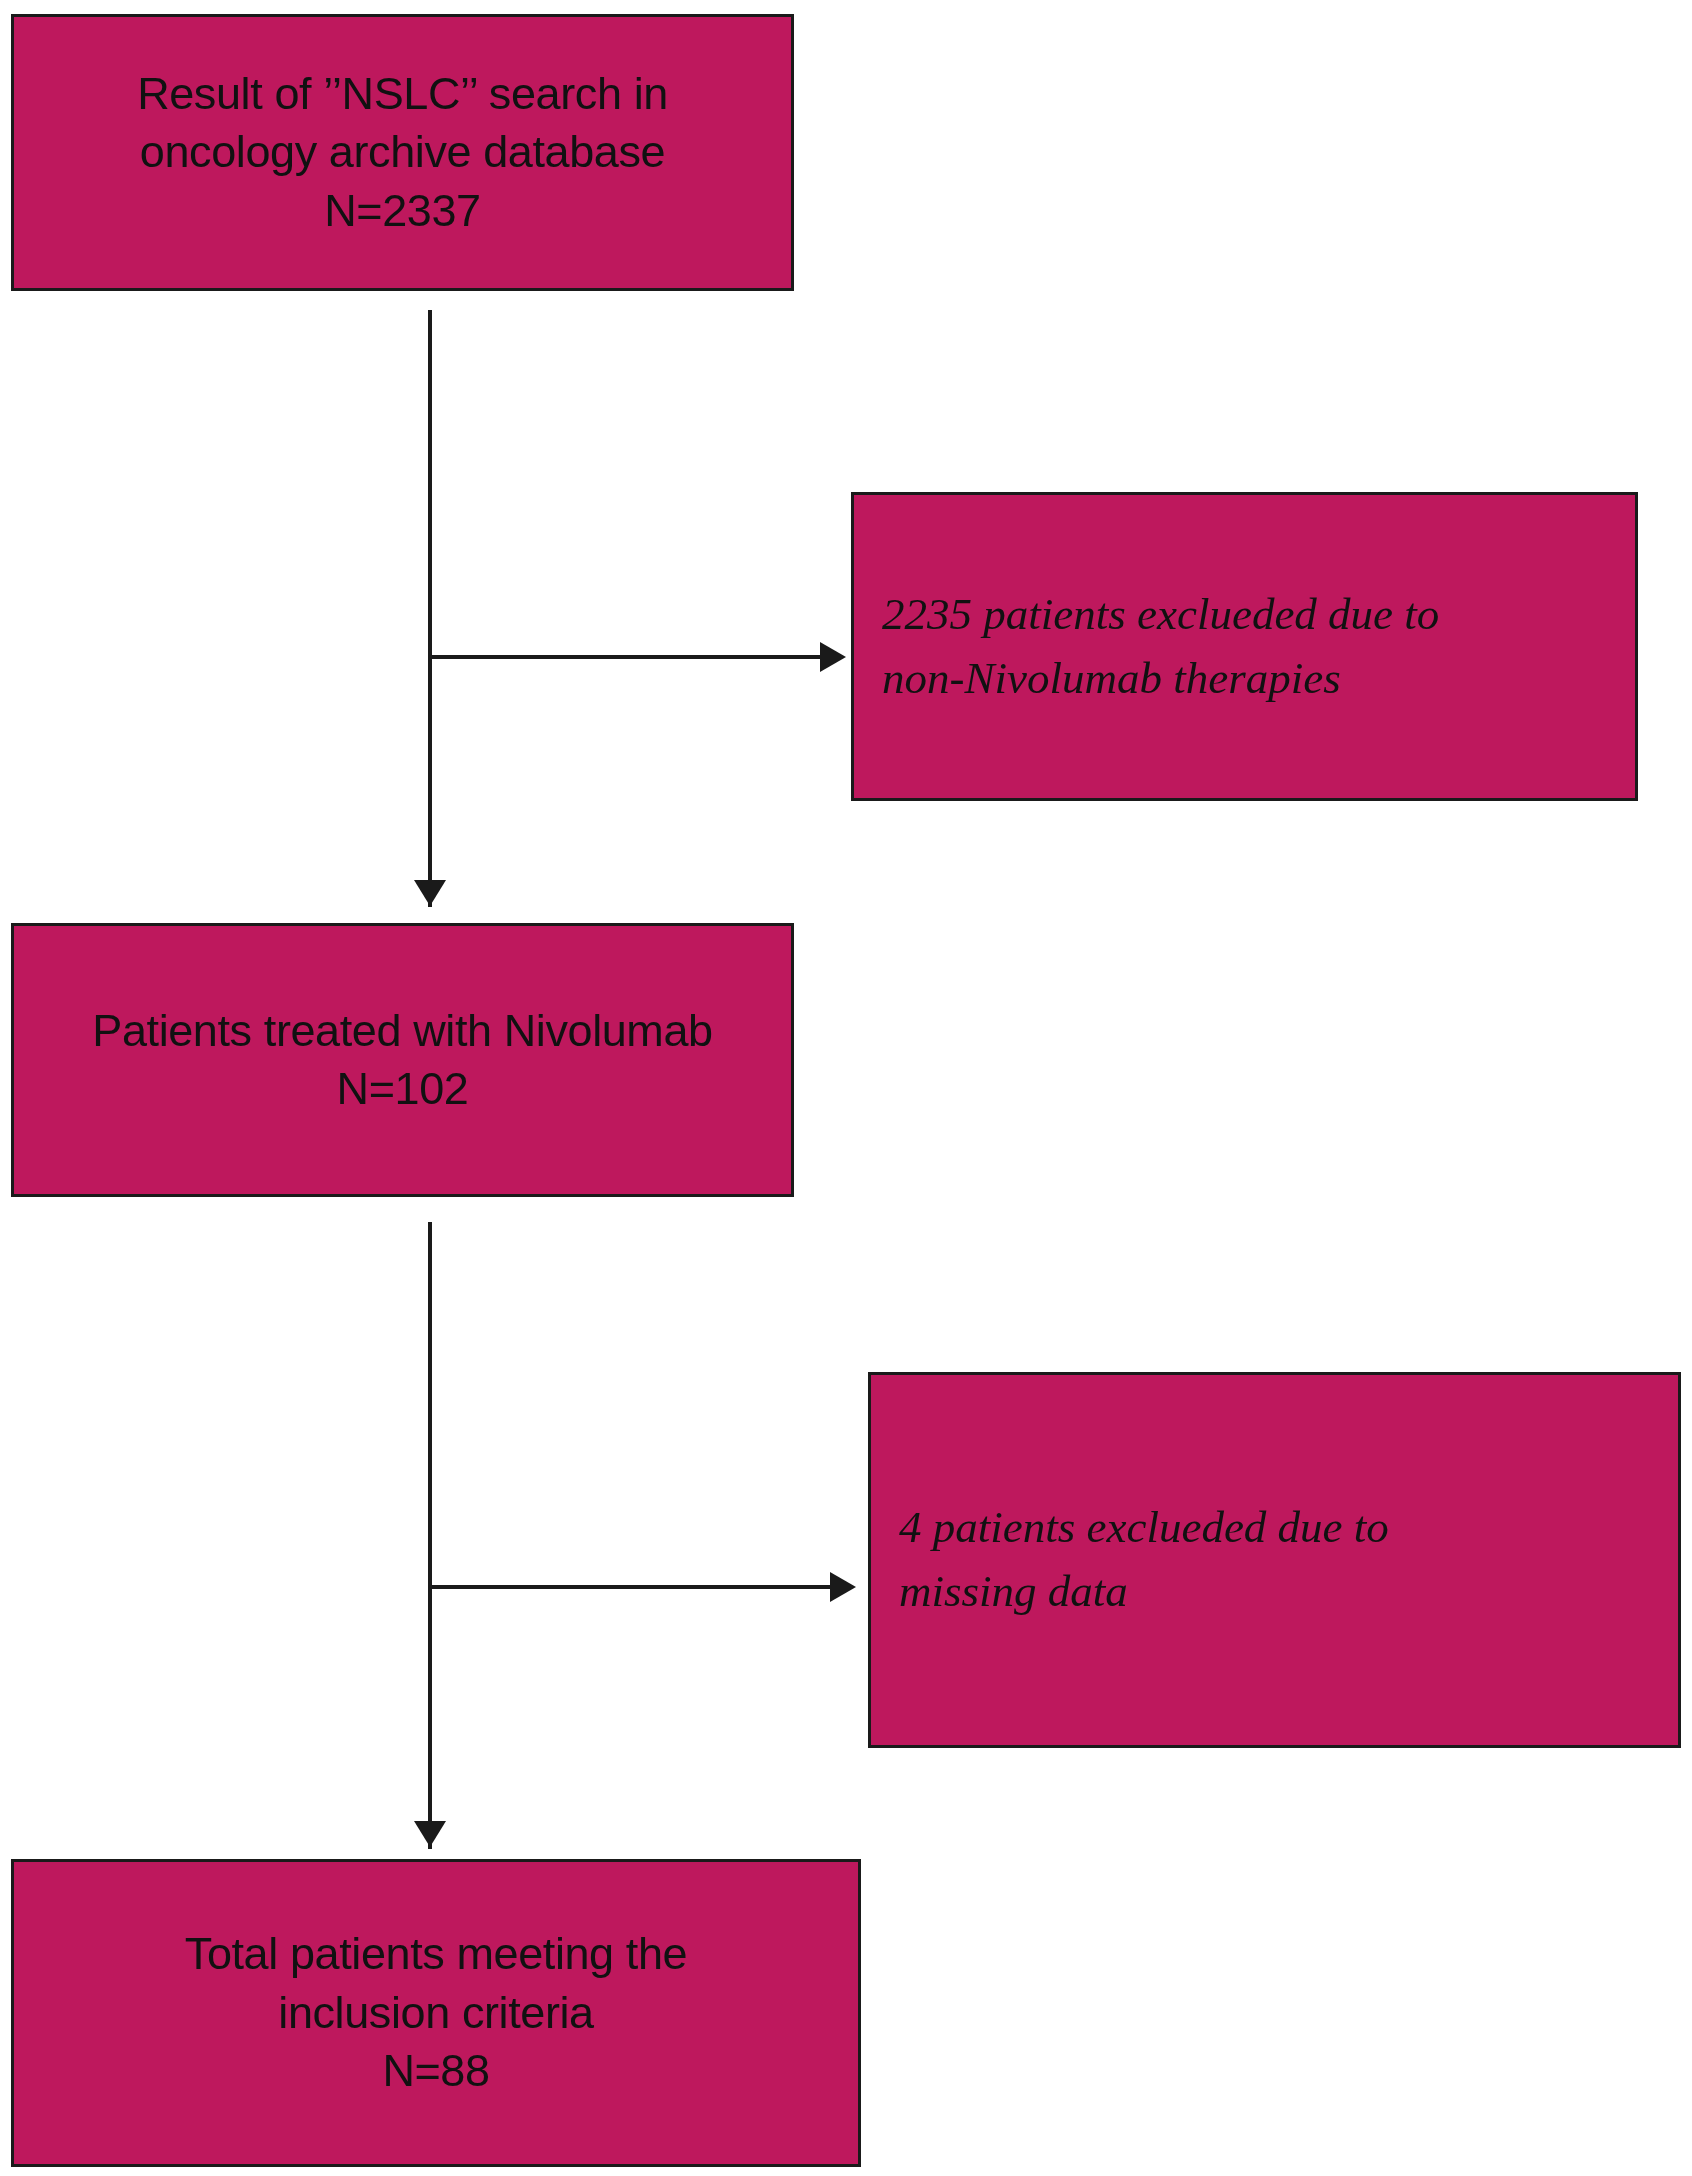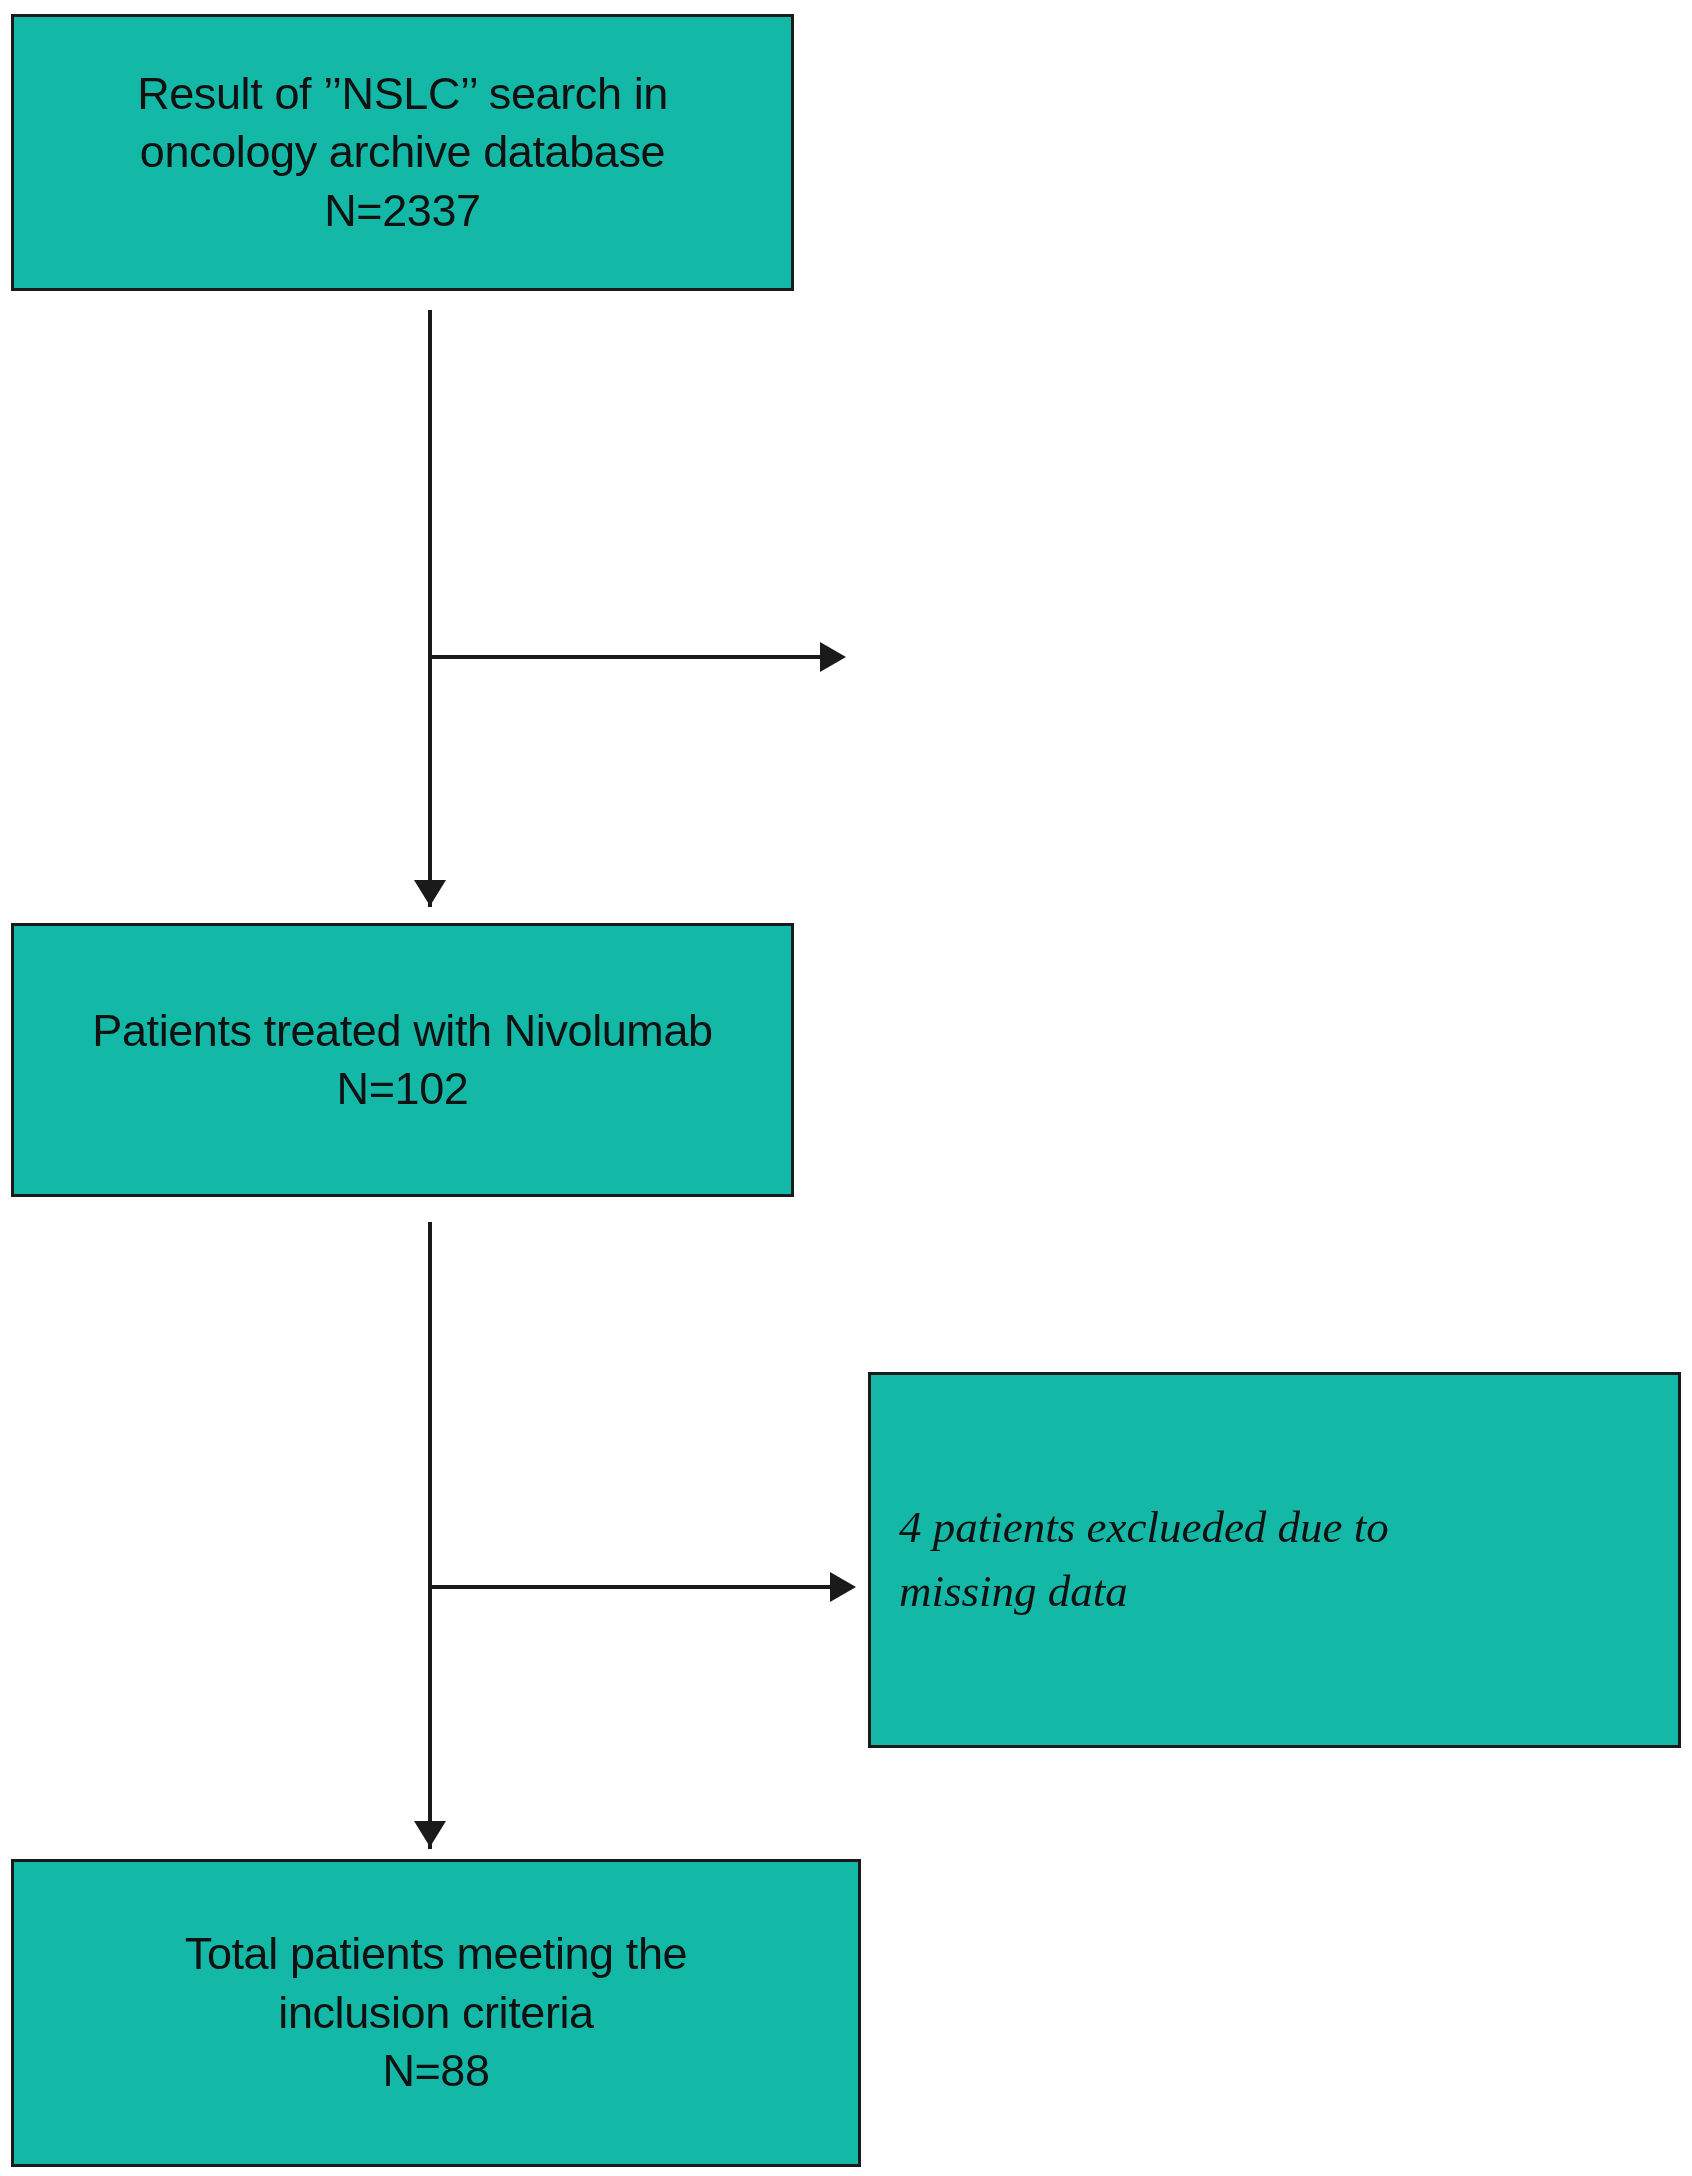--- a/index.html
+++ b/index.html
@@ -10,21 +10,21 @@
   #canvas {
     position: relative;
     width: 1692px;
     height: 2176px;
     background: #ffffff;
     overflow: hidden;
     font-family: "Liberation Sans", sans-serif;
   }
   .node {
     position: absolute;
-    background: #14b8a6;
+    background: #be185d;
     border: 3px solid #1a1a1a;
     box-sizing: border-box;
     display: flex;
     align-items: center;
     justify-content: center;
     text-align: center;
   }
   .node .txt {
     display: block;
     width: 100%;
@@ -89,20 +89,24 @@
 oncology archive database
 N=2337</span>
   </div>
 
   <div class="vline" style="left:428px; top:310px; height:597px;"></div>
   <div class="arrow-down" style="left:414px; top:880px;"></div>
 
   <div class="hline" style="left:430px; top:655px; width:394px;"></div>
   <div class="arrow-right" style="left:820px; top:642px;"></div>
 
+  <div class="node exclusion" style="left:851px; top:492px; width:787px; height:309px;">
+    <span class="txt">2235 patients exclueded due to
+non-Nivolumab therapies</span>
+  </div>
 
   <div class="node primary" style="left:11px; top:923px; width:783px; height:274px;align-items:center;">
     <span class="txt">Patients treated with Nivolumab
 N=102</span>
   </div>
 
   <div class="vline" style="left:428px; top:1222px; height:627px;"></div>
   <div class="arrow-down" style="left:414px; top:1821px;"></div>
 
   <div class="hline" style="left:430px; top:1585px; width:404px;"></div>

